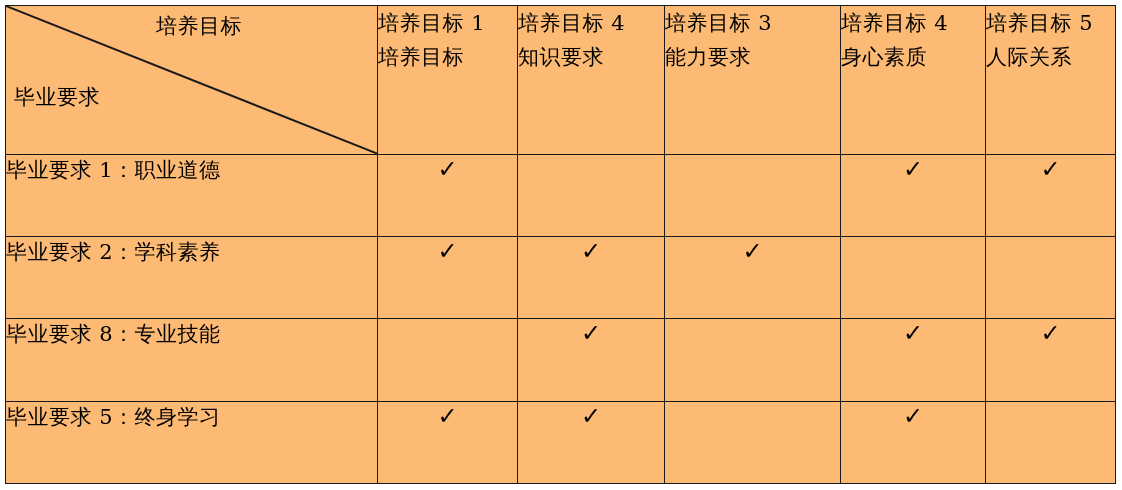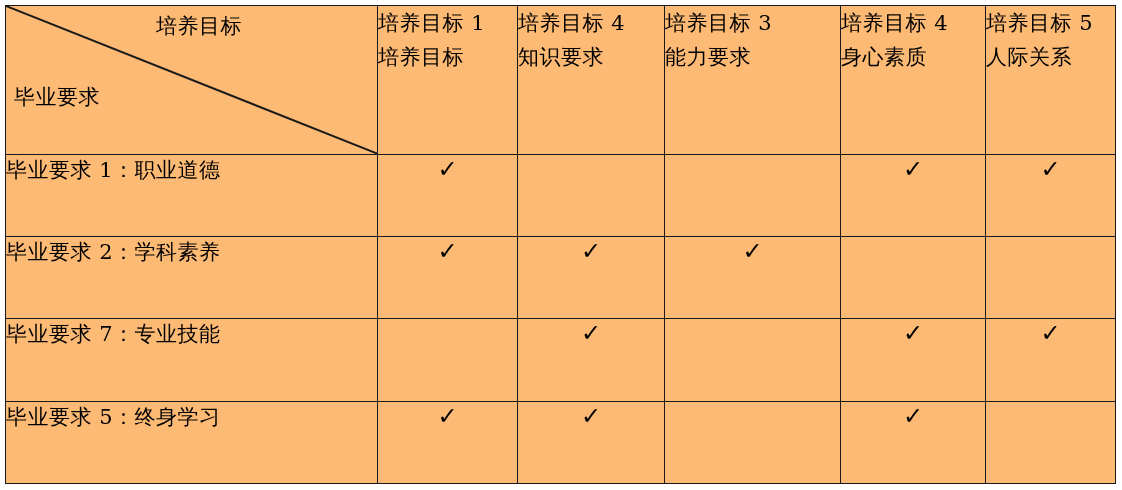--- a/index.html
+++ b/index.html
@@ -174,21 +174,21 @@
       <tr class="body-row">
         <td class="rowhead">毕业要求 2：学科素养</td>
         <td class="cell"><span class="mark">✓</span></td>
         <td class="cell"><span class="mark">✓</span></td>
         <td class="cell"><span class="mark">✓</span></td>
         <td class="cell"><span class="mark"></span></td>
         <td class="cell"><span class="mark"></span></td>
       </tr>
 
       <tr class="body-row">
-        <td class="rowhead">毕业要求 7：专业技能</td>
+        <td class="rowhead">毕业要求 8：专业技能</td>
         <td class="cell"><span class="mark"></span></td>
         <td class="cell"><span class="mark">✓</span></td>
         <td class="cell"><span class="mark"></span></td>
         <td class="cell"><span class="mark">✓</span></td>
         <td class="cell"><span class="mark">✓</span></td>
       </tr>
 
 
       <tr class="body-row">
         <td class="rowhead">毕业要求 5：终身学习</td>

